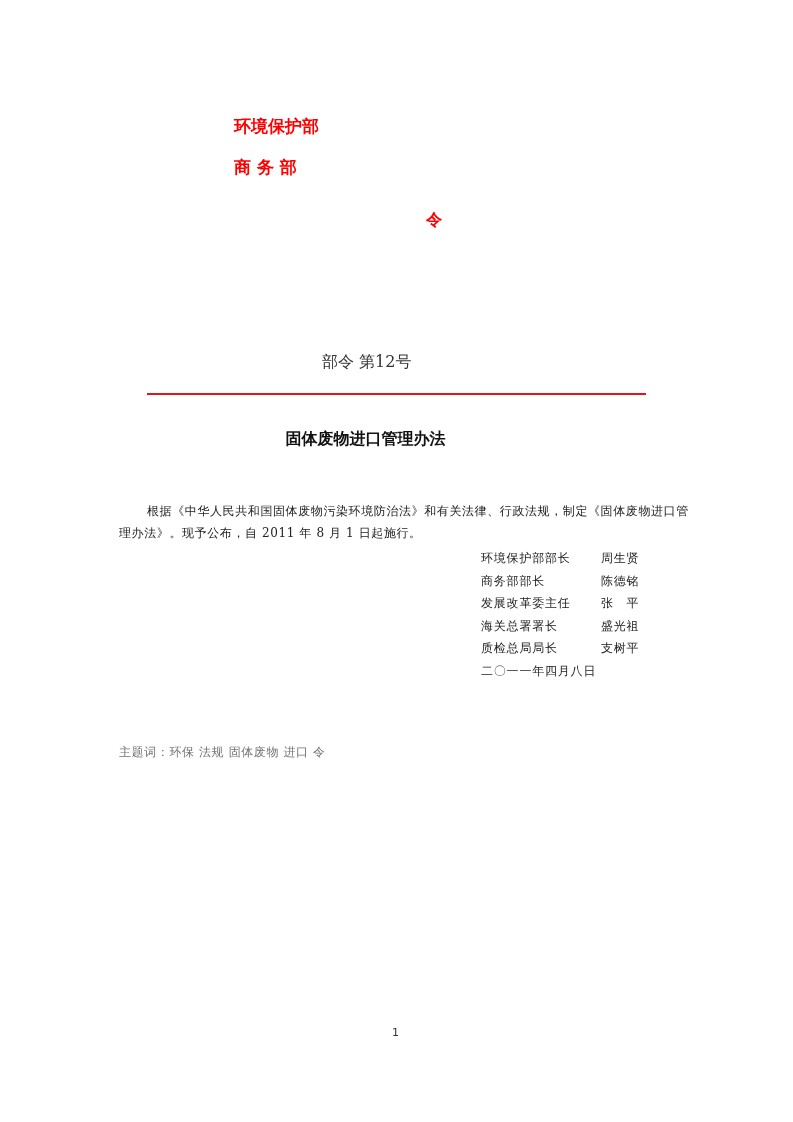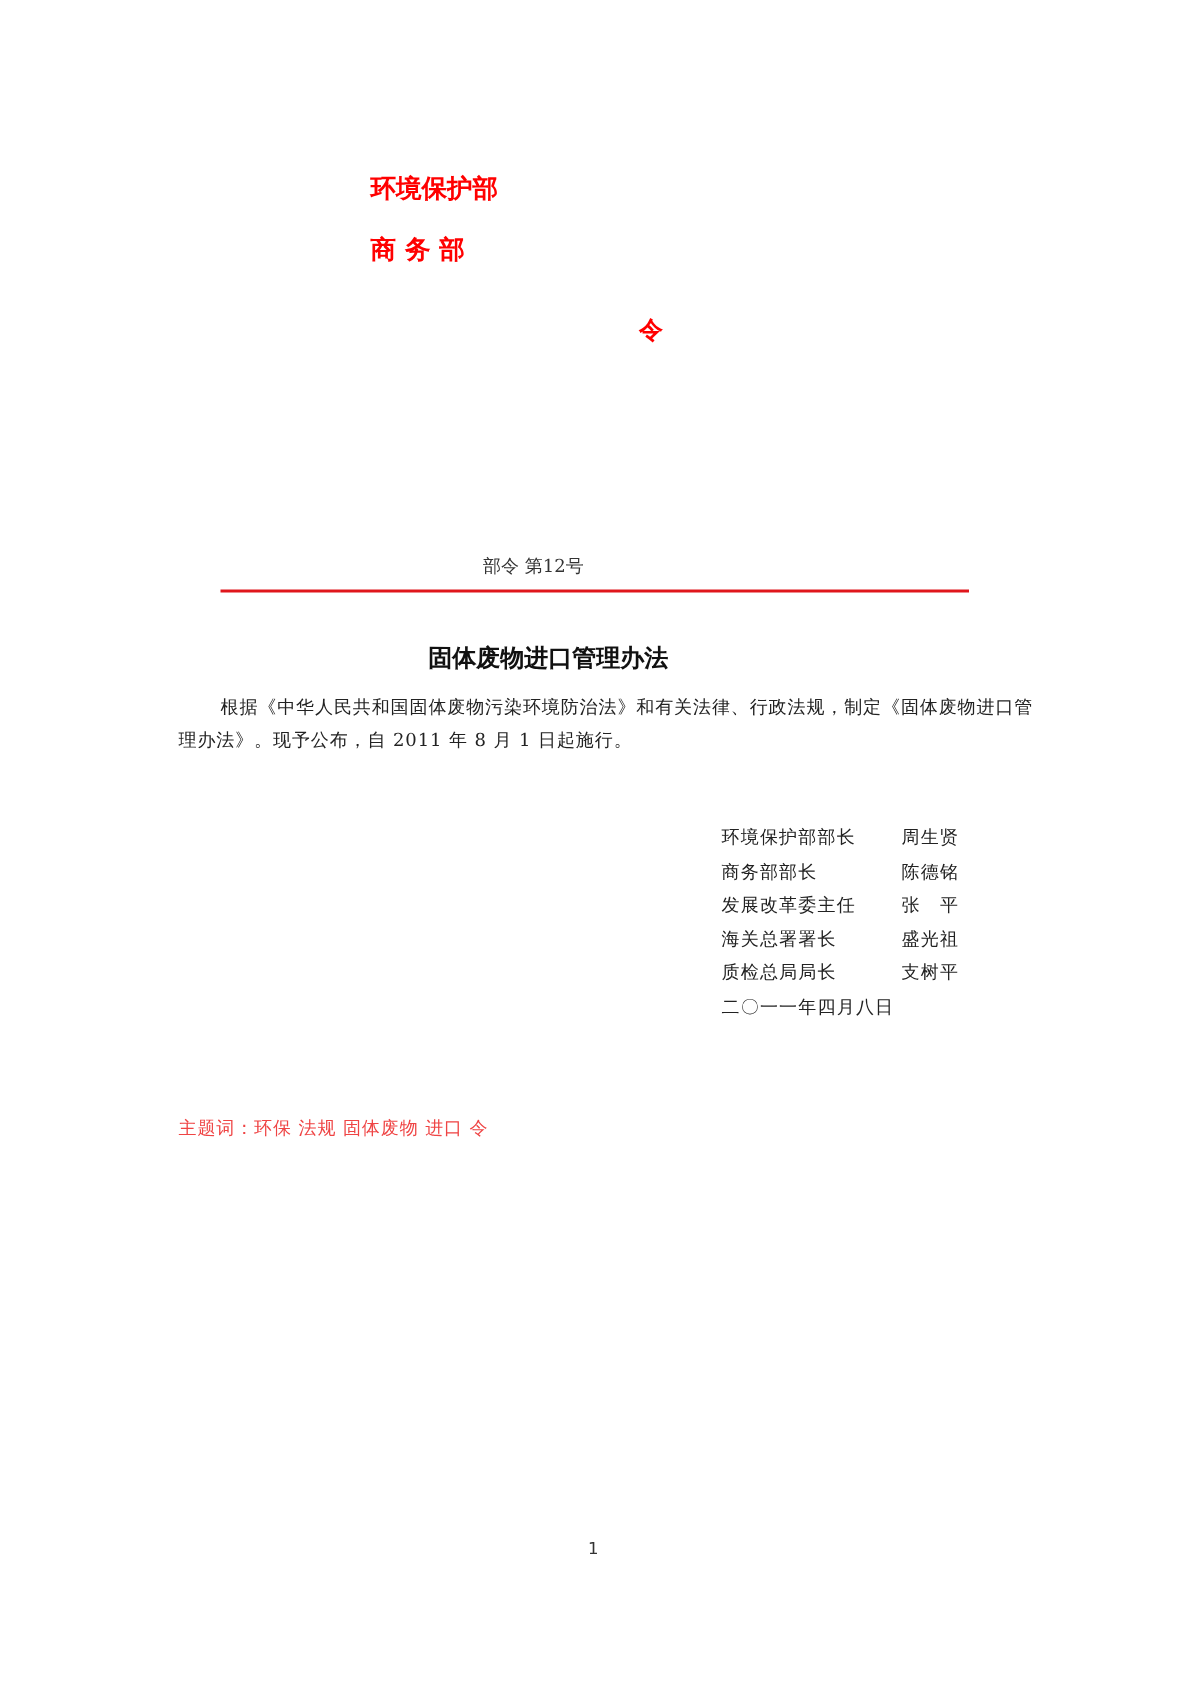--- a/index.html
+++ b/index.html
@@ -17,37 +17,36 @@
     }
     .issuers {
       position: absolute;
       left: 234px;
       top: 106px;
       color: #ff0000;
       font-family: "DejaVu Sans", "Liberation Sans", sans-serif;
       font-weight: bold;
       font-size: 17px;
       line-height: 41px;
-      margin-left: 13px;
     }
     .issuers div { white-space: nowrap; }
     .ling {
       position: absolute;
       left: 426px;
       top: 210px;
       color: #ff0000;
       font-family: "DejaVu Sans", "Liberation Sans", sans-serif;
       font-weight: bold;
       font-size: 16px;
     }
     .order-no {
       position: absolute;
       left: 322px;
-      top: 369px;
-      font-size: 12px;
+      top: 352px;
+      font-size: 16px;
       color: #333;
       font-family: "DejaVu Serif", "Liberation Serif", serif;
     }
     .red-rule {
       position: absolute;
       left: 147px;
       top: 393px;
       width: 499px;
       height: 2px;
       background: #e0161c;
@@ -59,21 +58,21 @@
       top: 429px;
       text-align: center;
       font-family: "DejaVu Sans", "Liberation Sans", sans-serif;
       font-weight: bold;
       font-size: 16px;
       color: #111;
     }
     .body-para {
       position: absolute;
       left: 119px;
-      top: 460px;
+      top: 500px;
       width: 570px;
       font-size: 12px;
       line-height: 22px;
       color: #222;
       text-indent: 28px;
       letter-spacing: 0.6px;
     }
     .signers {
       position: absolute;
       left: 481px;
@@ -84,21 +83,21 @@
       letter-spacing: 0.8px;
     }
     .signer-row { display: flex; white-space: nowrap; gap: 14px; }
     .signer-title { width: 106px; }
     .signer-name { }
     .keywords {
       position: absolute;
       left: 119px;
       top: 744px;
       font-size: 12px;
-      color: #ef4444;
+      color: #737373;
       letter-spacing: 0.6px;
       white-space: nowrap;
     }
     .page-number {
       position: absolute;
       left: 392px;
       top: 1026px;
       font-size: 11px;
       color: #333;
       font-family: "DejaVu Sans", "Liberation Sans", sans-serif;

